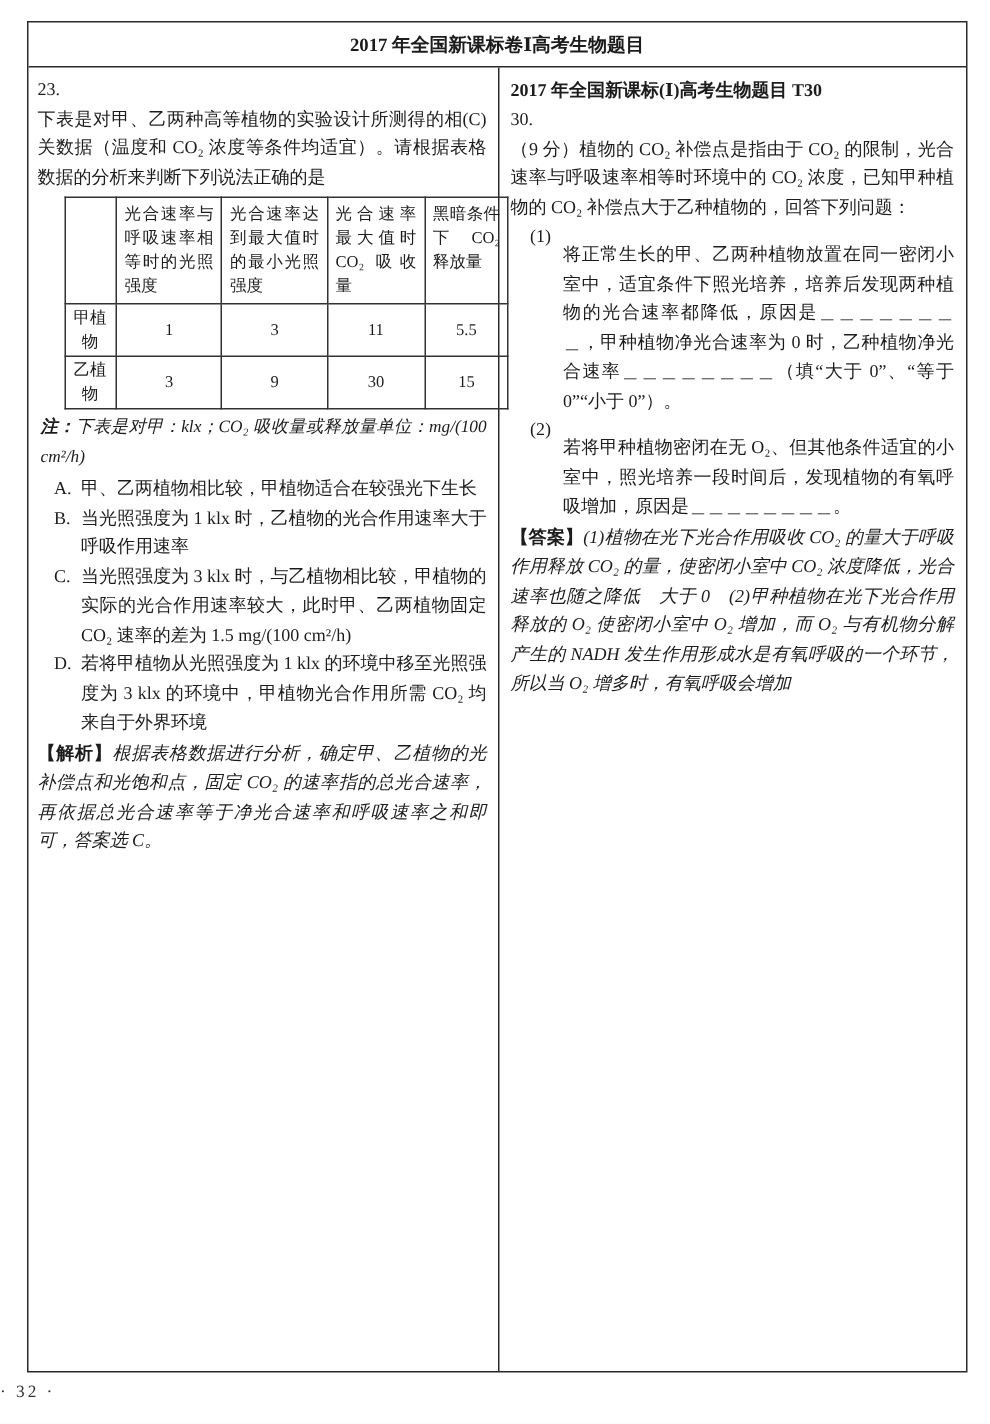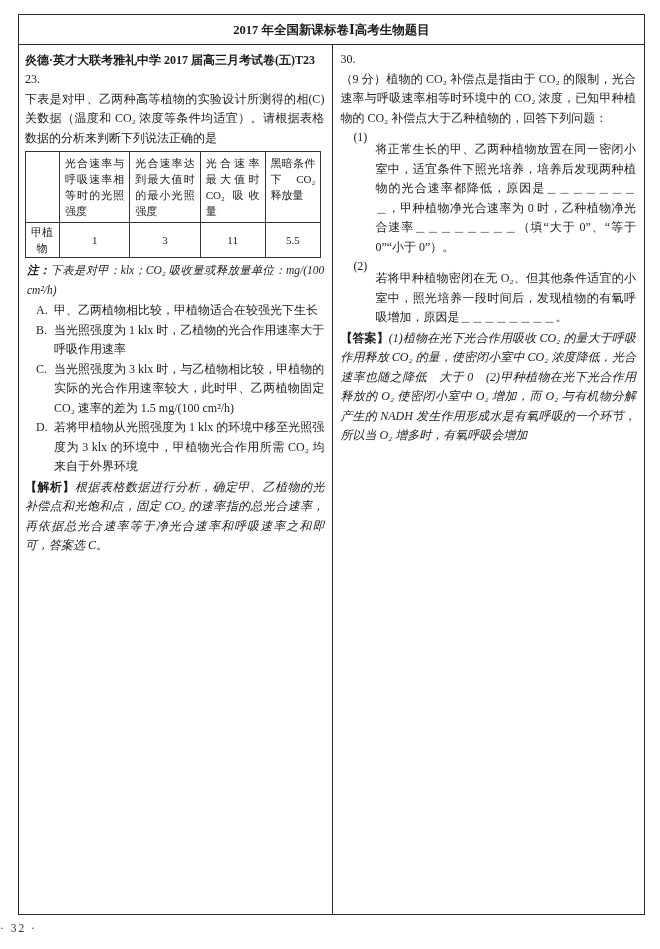--- a/index.html
+++ b/index.html
@@ -34,21 +34,21 @@
 
   .source { font-weight:bold; font-size:12px; line-height:20px; white-space:nowrap; }
 
   .q { display:flex;flex-direction:column; }
   .qnum { flex:none; width:21px; }
   .qbody { flex:1; text-align:justify; }
   .answer-key { float:right; }
 
   
   table.data {
-    border-collapse:collapse; width:99%; margin:3px 0 3px 0;
+    border-collapse:collapse; width:99%; margin:3px 0 3px 18px;
     font-size:11px; line-height:16px;
   }
   table.data th, table.data td { border:1px solid #333; padding:1px 4px; }
   table.data th { font-weight:normal; text-align:justify; text-align-last:left; vertical-align:top; padding:3px 5px; }
   table.data th.corner { width:34px; }
   table.data td { text-align:center; height:19px; }
   table.data td.rowlabel { text-align:center; padding-left:3px; }
 
   .note { font-size:11.5px; font-style:italic; margin:1px 0 1px 2px; text-align:justify; }
   .note b { font-style:italic; }
@@ -78,21 +78,20 @@
   <div class="frame">
 
     <div class="head-row">
       <div class="head-cell right">2017 年全国新课标卷Ⅰ高考生物题目</div>
     </div>
 
     <div class="columns">
 
       <div class="col col-left">
 
-        <div class="source">炎德·英才大联考雅礼中学 2017 届高三月考试卷(五)T23</div>
 
         <div class="q">
           <span class="qnum">23.</span>
           <span class="qbody"><span class="answer-key">(C)</span><span>下表是对甲、乙两种高等植物的实验设计所测得的相关数据（温度和 CO₂ 浓度等条件均适宜）。请根据表格数据的分析来判断下列说法正确的是</span></span>
         </div>
 
         <table class="data">
           <tbody>
               <tr>
             <th class="corner"></th>
@@ -100,20 +99,27 @@
             <th>光合速率达到最大值时的最小光照强度</th>
             <th>光合速率最大值时 CO₂ 吸收量</th>
             <th>黑暗条件下 CO₂ 释放量</th>
           </tr>
           <tr>
             <td class="rowlabel">甲植物</td>
             <td>1</td>
             <td>3</td>
             <td>11</td>
             <td>5.5</td>
+          </tr>
+          <tr>
+            <td class="rowlabel">乙植物</td>
+            <td>3</td>
+            <td>9</td>
+            <td>30</td>
+            <td>15</td>
           </tr>
         </tbody>
           </table>
 
         <div class="note"><b>注：</b><span>下表是对甲：klx；CO₂ 吸收量或释放量单位：mg/(100 cm²/h)</span></div>
 
         <div class="opt">
           <span class="optlabel">A.</span>
           <span class="opttext">甲、乙两植物相比较，甲植物适合在较强光下生长</span>
         </div>
@@ -131,20 +137,21 @@
         </div>
 
         <div class="exp">
           <span class="lbl">【解析】</span><span class="txt">根据表格数据进行分析，确定甲、乙植物的光补偿点和光饱和点，固定 CO₂ 的速率指的总光合速率，再依据总光合速率等于净光合速率和呼吸速率之和即可，答案选 C。</span>
         </div>
 
       </div>
 
       <div class="col col-right">
 
+        <div class="source">2017 年全国新课标(Ⅰ)高考生物题目 T30</div>
 
         <div class="q">
           <span class="qnum">30.</span>
           <span class="qbody">（9 分）植物的 CO₂ 补偿点是指由于 CO₂ 的限制，光合速率与呼吸速率相等时环境中的 CO₂ 浓度，已知甲种植物的 CO₂ 补偿点大于乙种植物的，回答下列问题：</span>
         </div>
 
         <div class="subq">
           <span class="subqlabel">(1)</span>
           <span class="subqtext">将正常生长的甲、乙两种植物放置在同一密闭小室中，适宜条件下照光培养，培养后发现两种植物的光合速率都降低，原因是＿＿＿＿＿＿＿＿，甲种植物净光合速率为 0 时，乙种植物净光合速率＿＿＿＿＿＿＿＿（填“大于 0”、“等于 0”“小于 0”）。</span>
         </div>

